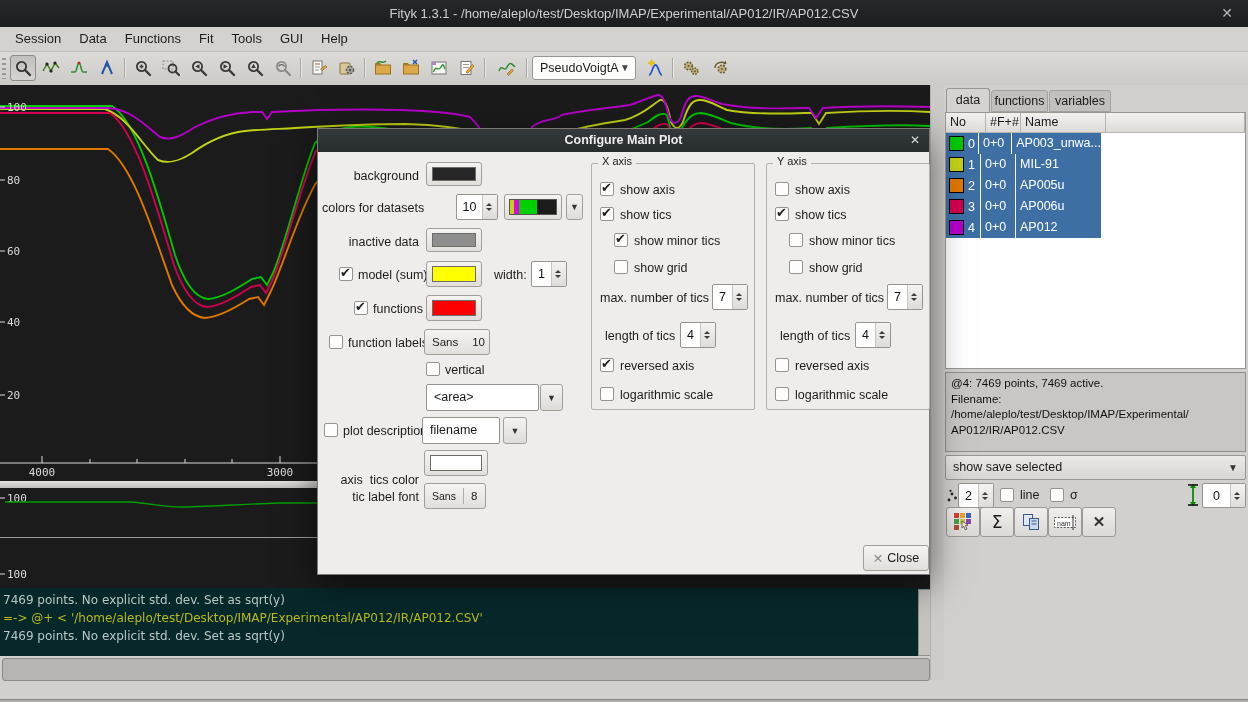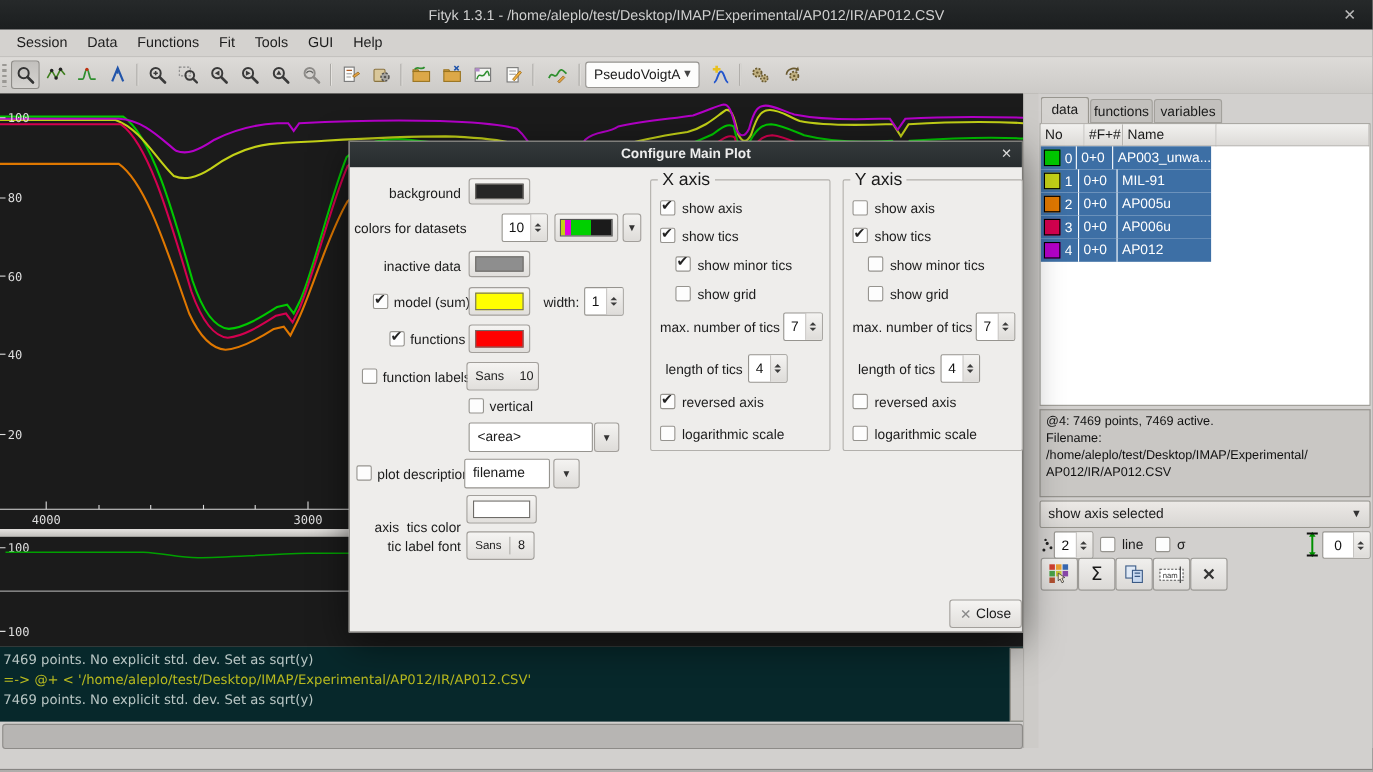--- a/index.html
+++ b/index.html
@@ -105,21 +105,21 @@
   
   #dialog{left:317px;top:128px;width:613px;height:447px;background:#eeedeb;
           border:1px solid #7d7b77;box-sizing:border-box;box-shadow:0 10px 34px rgba(0,0,0,.55);z-index:5;}
   #dtitle{position:absolute;left:0;top:0;width:100%;height:23px;background:linear-gradient(#34393b,#272c2e);}
   #dtitle .t{position:absolute;width:100%;text-align:center;font-size:12.5px;font-weight:bold;
              color:#ededed;line-height:22px;}
   #dtitle .x{position:absolute;right:9px;top:0;color:#dcdcdc;font-size:12px;line-height:22px;}
   .dlabel{position:absolute;font-size:12.5px;color:#1c1c1c;white-space:pre;}
   .dlabel.r{width:97px;left:4px;text-align:right;}
   .grp{position:absolute;border:1px solid #b2b0ac;border-radius:2px;}
-  .grp .glab{position:absolute;top:-9px;left:6px;background:#eeedeb;padding:0 4px;font-size:16px;}
+  .grp .glab{position:absolute;top:-9px;left:6px;background:#eeedeb;padding:0 4px;font-size:11px;}
   .fontbtn{display:flex;align-items:center;font-size:11.5px;color:#222;}
   .fontbtn .seg{padding:0 7px;line-height:24px;}
   .fontbtn .div{width:1px;height:16px;background:#b0aeaa;}
   #dclose{position:absolute;left:545px;top:416px;width:66px;height:26px;font-size:12.5px;
           display:flex;align-items:center;justify-content:center;gap:4px;}
   #dnote{position:absolute;left:0;top:391px;width:100%;text-align:center;font-size:11px;color:#3a3a3a;}
   svg{display:block;}
 </style>
 </head>
 <body>
@@ -439,21 +439,21 @@
         </div>
     </div>
 
     <div id="dinfo">
         <div>@4: 7469 points, 7469 active.</div>
         <div>Filename: /home/aleplo/test/Desktop/IMAP/Experimental/</div>
         <div>AP012/IR/AP012.CSV</div>
       </div>
 
     <div id="dfilter">
-      <span>show axis selected</span>
+      <span>show save selected</span>
       <span class="ar">▼</span>
     </div>
 
     <span style="position:absolute;left:3px;top:404px">
       <svg width="10" height="13">
           <circle cx="2" cy="11" r="1.4" fill="#222"></circle>
           <circle cx="5" cy="5" r="1.4" fill="#222"></circle>
           <circle cx="8.5" cy="9" r="1.4" fill="#222"></circle>
           <circle cx="3.5" cy="1.8" r="1.1" fill="#222"></circle>
         </svg>

